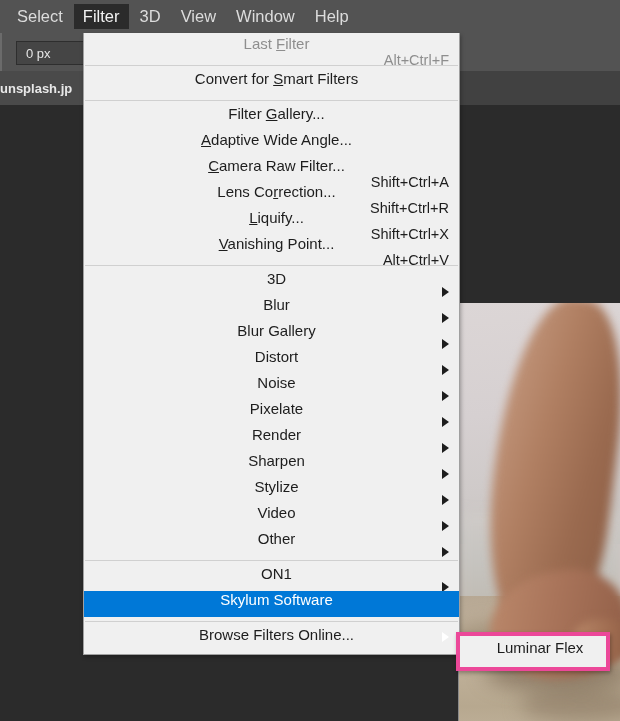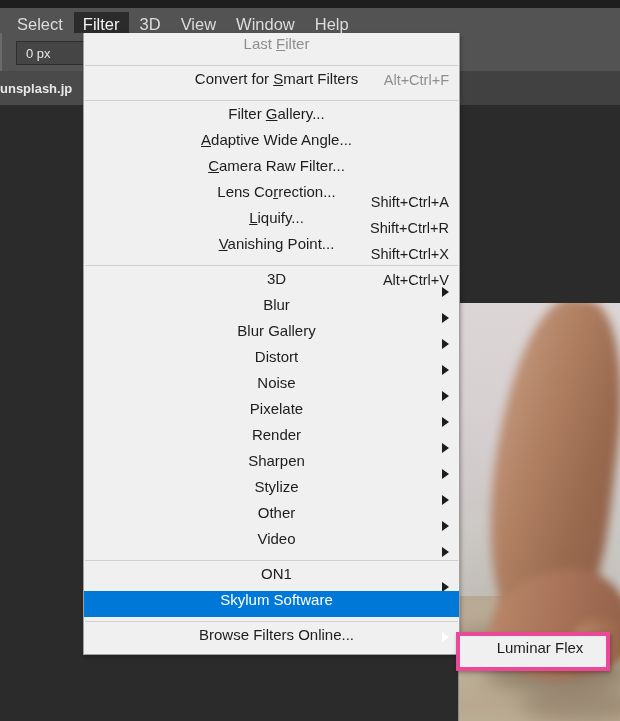--- a/index.html
+++ b/index.html
@@ -10,21 +10,20 @@
     background:#1e1e1e;
     -webkit-font-smoothing:antialiased;
   }
 
   
   #app{position:absolute;inset:0;}
 
   .menubar{
     position:absolute;left:0;top:0;width:620px;height:33px;
     background:#535353;
-    margin-top:8px;
   }
   .menubar-items{
     position:absolute;left:8px;top:0;height:33px;
     display:flex;align-items:center;
   }
   .mb-item{
     font-size:16.5px;color:#dcdcdc;padding:4px 9px;margin-right:2px;
     line-height:1;white-space:nowrap;border-radius:0;cursor:default;
   }
   .mb-item.active{background:#2b2b2b;color:#f2f2f2;}
@@ -115,21 +114,21 @@
     padding:2px 0 2px 0;
     box-shadow:1px 2px 4px rgba(0,0,0,.30);
   }
   .mi{
     position:relative;display:flex;align-items:center;
     height:26px;padding:0 10px 0 20px;box-sizing:border-box;
     font-size:15px;color:#1d1d1d;white-space:nowrap;cursor:default;flex-direction:column;
   }
   .mi .lbl{flex:0 0 auto;}
   .mi .accel{
-    margin-left:auto;padding-left:24px;color:#1d1d1d;font-size:14.5px;margin-top:20px;
+    margin-left:auto;padding-left:24px;color:#1d1d1d;font-size:14.5px;
   }
   .mi.disabled .lbl,.mi.disabled .accel{color:#8e8e8e;}
   .mi.selected{background:#0078d7;gap:24px;}
   .mi.selected .lbl{color:#ffffff;}
   .mi u{text-decoration:underline;text-underline-offset:1px;}
 
   .arrow{
     margin-left:auto;width:0;height:0;flex:0 0 auto;
     border-top:5px solid transparent;border-bottom:5px solid transparent;
     border-left:7px solid #1d1d1d;
@@ -255,25 +254,25 @@
       </div>
       <div class="mi">
         <span class="lbl">Sharpen</span>
         <span class="arrow"></span>
       </div>
       <div class="mi">
         <span class="lbl">Stylize</span>
         <span class="arrow"></span>
       </div>
       <div class="mi">
+        <span class="lbl">Video</span>
+        <span class="arrow"></span>
+      </div>
+      <div class="mi">
         <span class="lbl">Other</span>
-        <span class="arrow"></span>
-      </div>
-      <div class="mi">
-        <span class="lbl">Video</span>
         <span class="arrow"></span>
       </div>
       <div class="sep"></div>
       <div class="mi">
         <span class="lbl">ON1</span>
         <span class="arrow"></span>
       </div>
       <div class="mi selected">
         <span class="lbl">Skylum Software</span>
         <span class="arrow"></span>

